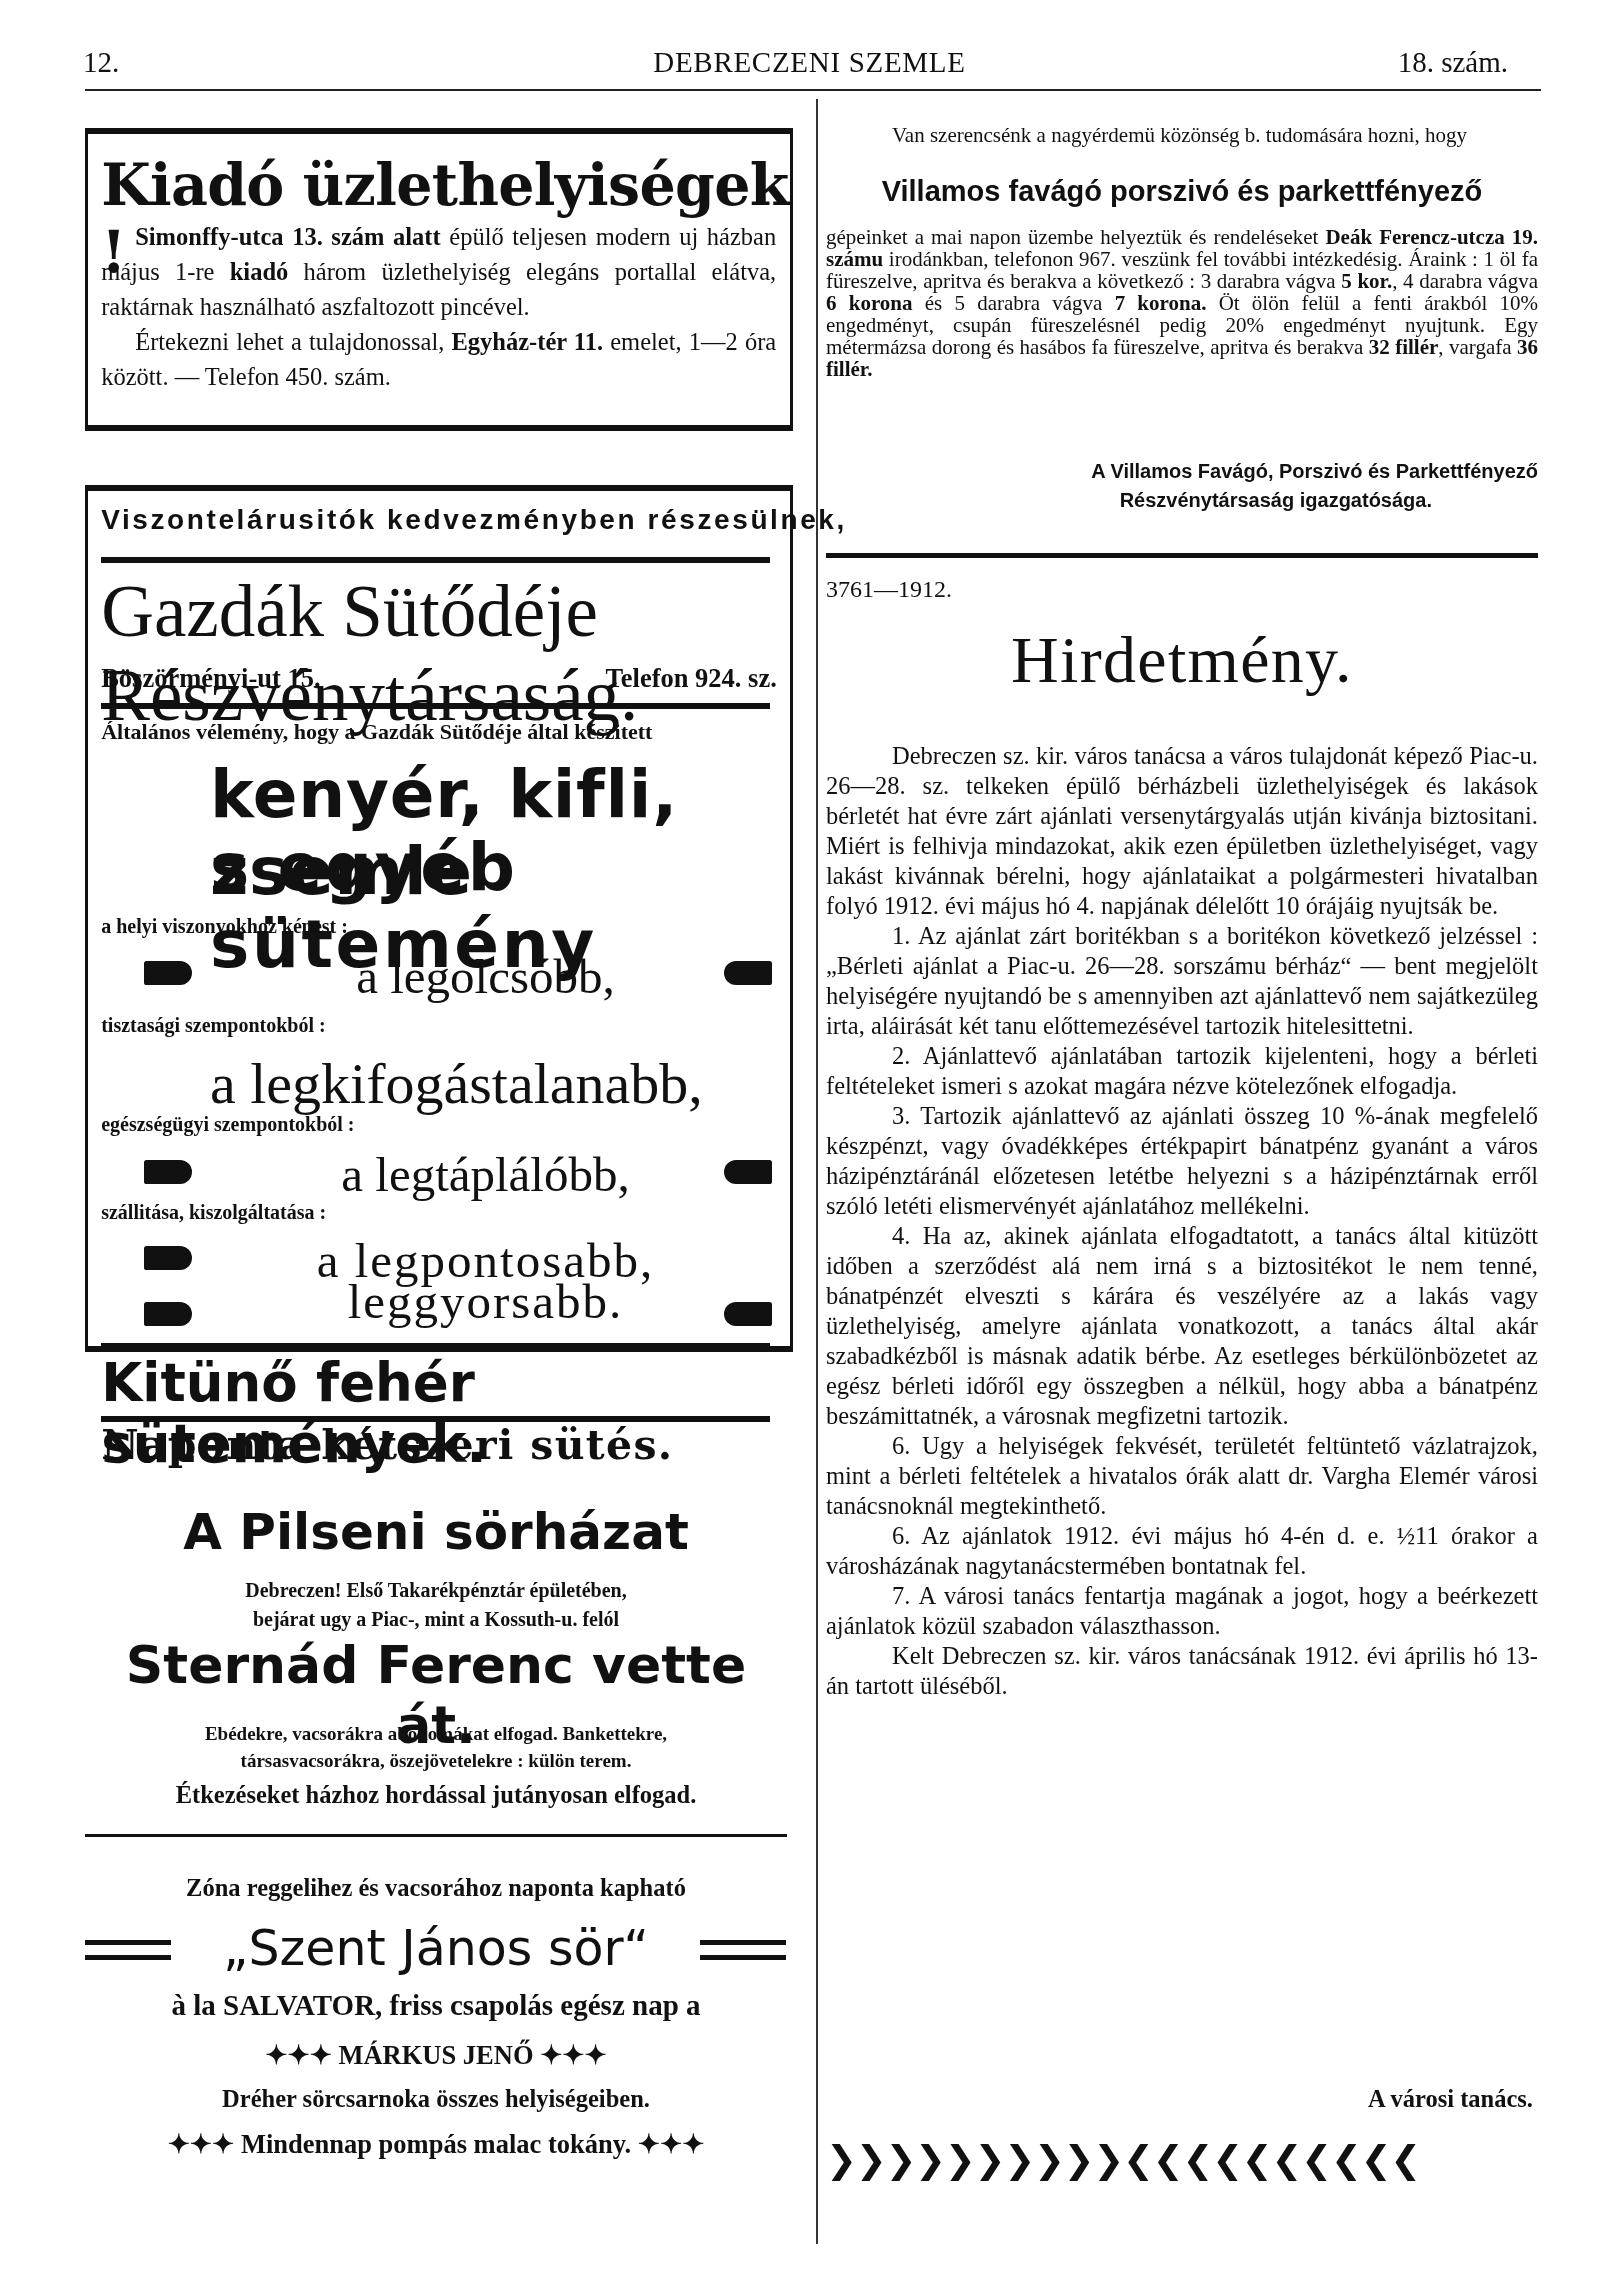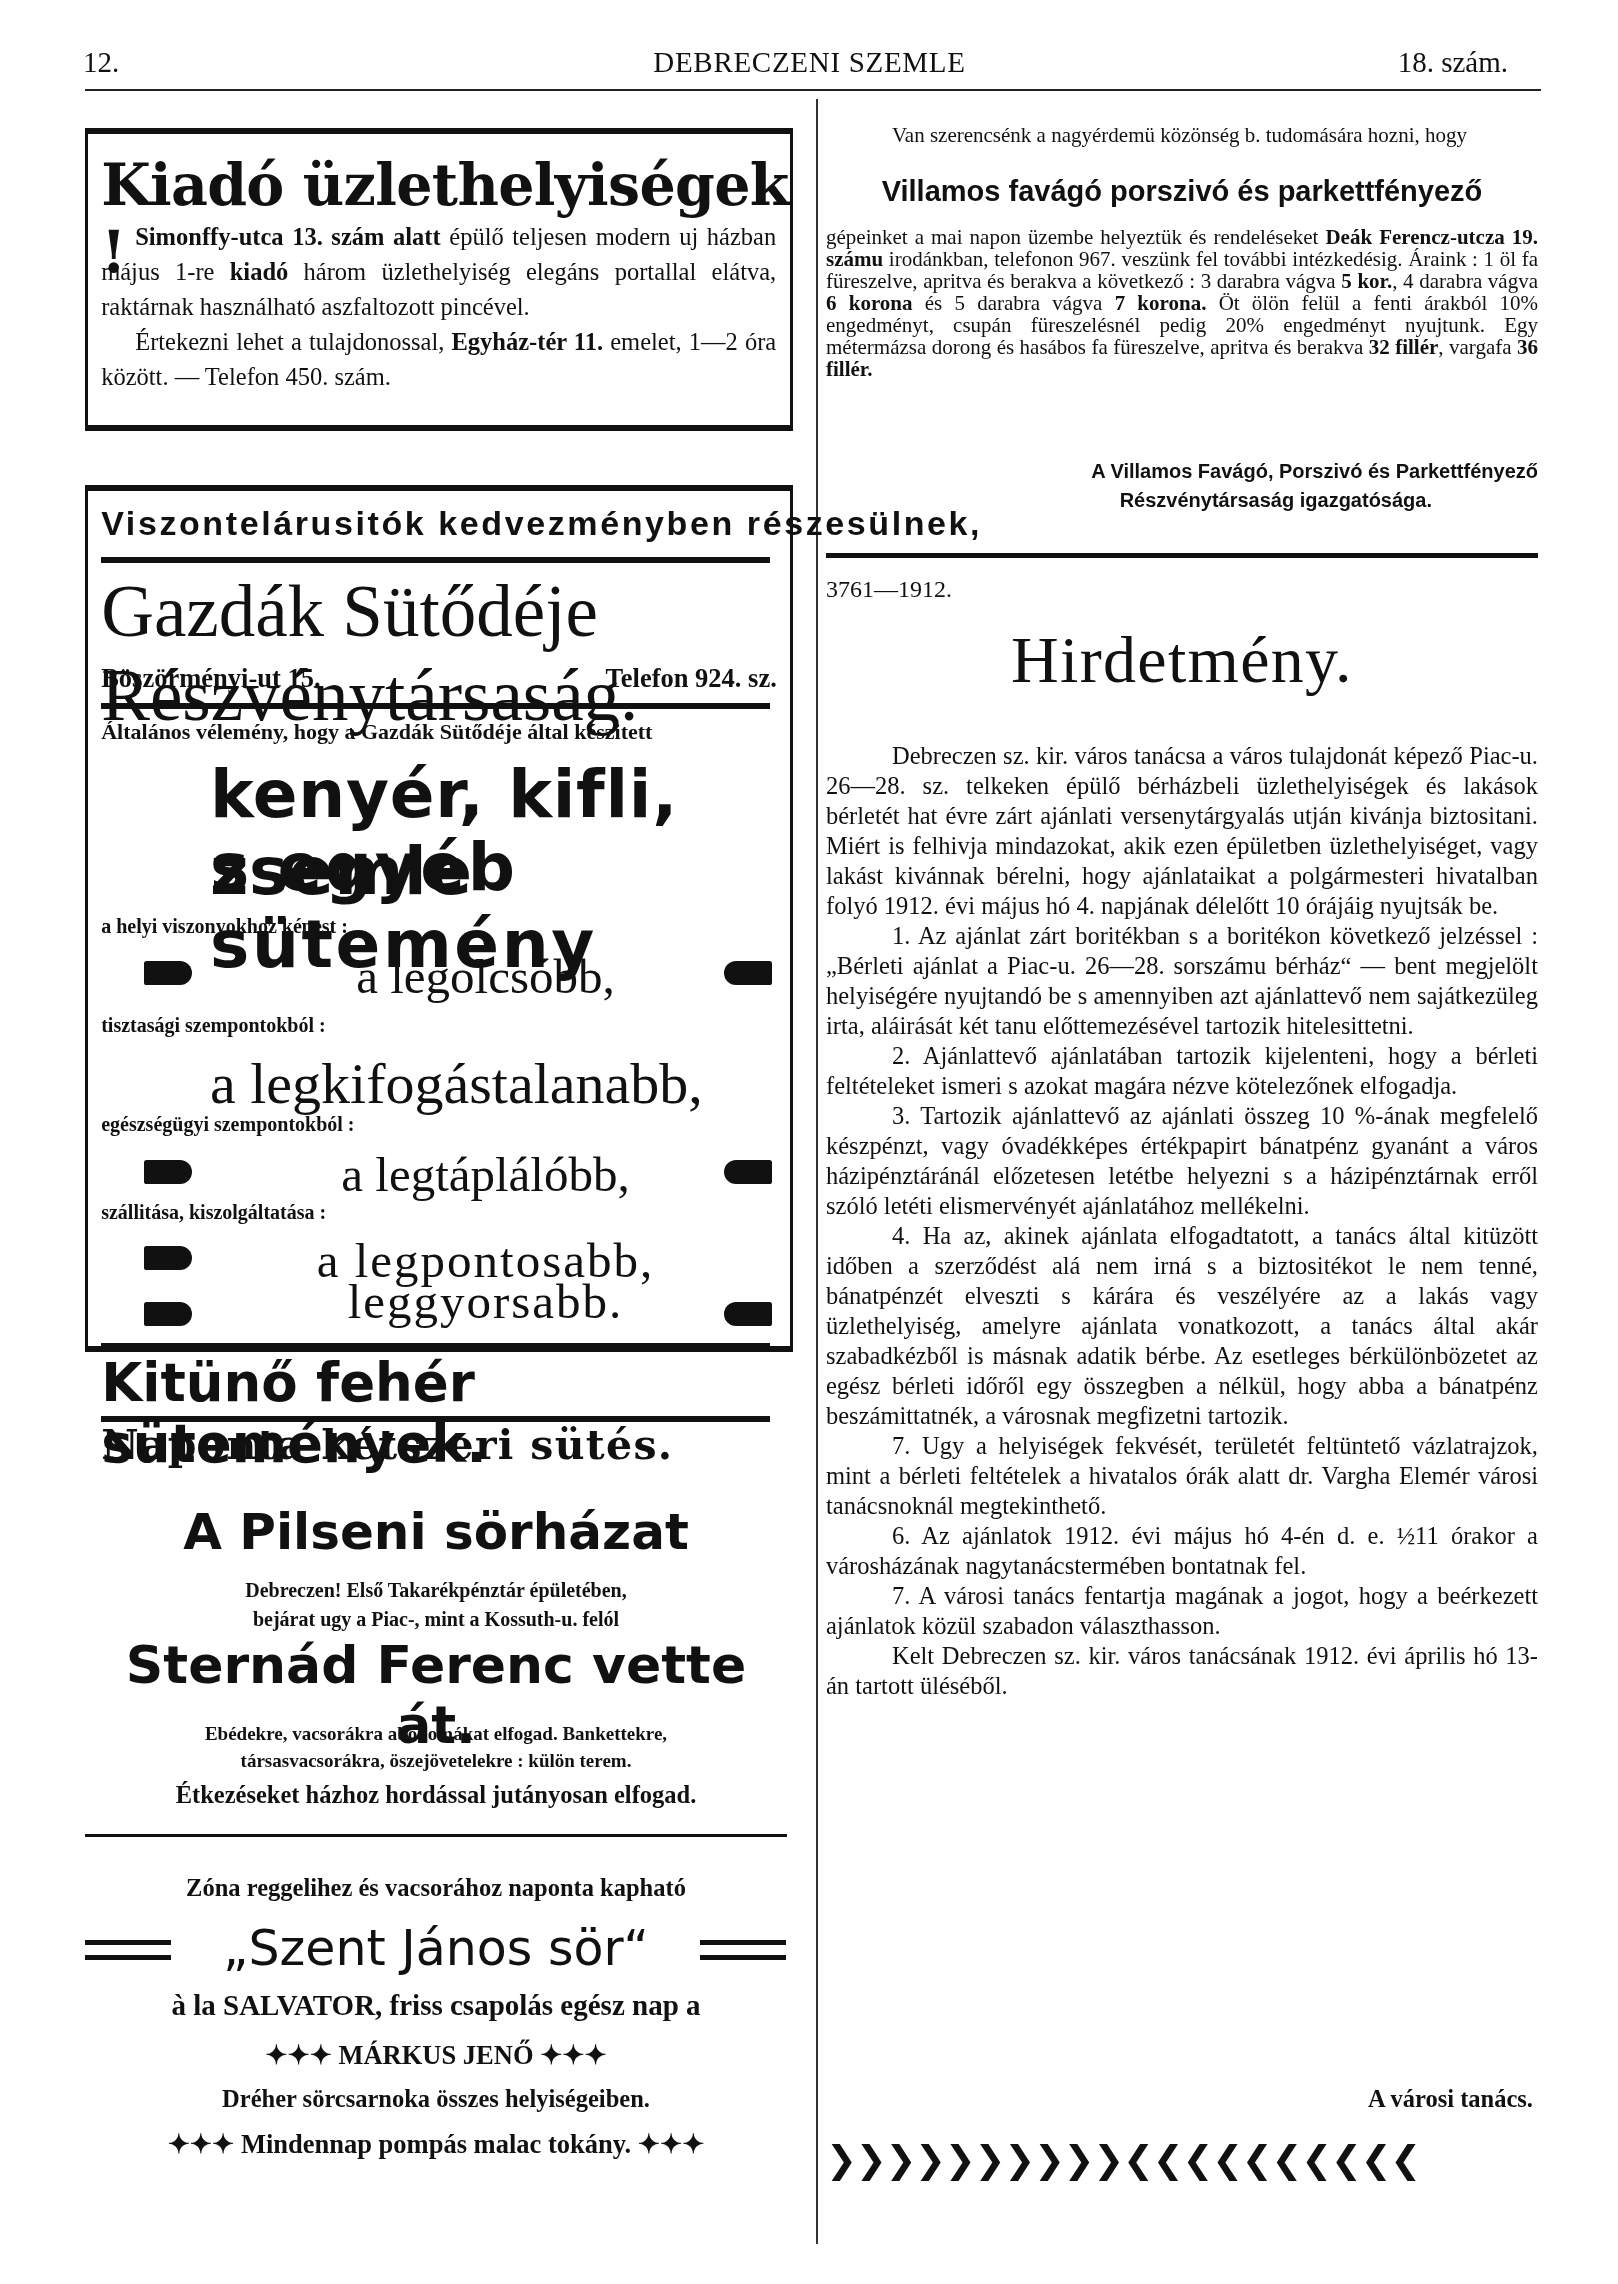--- a/index.html
+++ b/index.html
@@ -20,21 +20,21 @@
   .hrule { height: 6px; background: #111; }
 
   
   #ad1 { left: 85px; top: 128px; width: 702px; height: 291px; border-top: 6px solid #111; border-bottom: 6px solid #111; }
   #ad1-title { left: 13.2px; top: 16.6px; font-size: 57px; font-weight: 900; font-family: "DejaVu Serif", serif; letter-spacing: -0.7px; }
   #ad1-body { left: 13.2px; top: 85px; width: 675px; font-size: 24.5px; line-height: 35px; text-align: justify; }
   .ind { display: inline-block; width: 34px; }
 
   
   #ad2 { left: 85px; top: 485px; width: 702px; height: 855px; border-top: 6px solid #111; border-bottom: 6px solid #111; }
-  #ad2-resale { left: 13.2px; top: 13.2px; width: 669px; font-size: 34px; letter-spacing: 2.6px; text-align: left; }
+  #ad2-resale { left: 13.2px; top: 13.2px; width: 669px; font-size: 28px; letter-spacing: 2.6px; text-align: left; }
   #ad2-rule1 { left: 13.2px; top: 66px; width: 669px; }
   #ad2-name { left: 13.2px; top: 79px; font-size: 73px; font-family: "Liberation Serif", serif; }
   #ad2-addr { left: 13.2px; top: 172px; font-size: 26.5px; font-weight: bold; }
   #ad2-phone { right: 13.2px; top: 172px; font-size: 26.5px; font-weight: bold; }
   #ad2-rule2 { left: 13.2px; top: 212px; width: 669px; }
   #ad2-opinion { left: 13.2px; top: 228px; width: 669px; font-size: 22px; font-weight: bold; }
   #ad2-l1 { left: 122px; top: 265px; font-size: 66px; font-weight: 900; font-family: "DejaVu Sans", sans-serif; letter-spacing: 0.7px; }
   #ad2-l2 { left: 122px; top: 338px; font-size: 66px; font-weight: 700; font-family: "DejaVu Sans", sans-serif; letter-spacing: 2.6px; }
   .ad2-small { left: 13.2px; font-size: 20px; font-weight: bold; }
   #ad2-s1 { top: 424px; text-align: center; }
@@ -172,20 +172,20 @@
 <div class="abs" id="r1-rule"></div>
 
 <div class="abs" id="r2-num">3761—1912.</div>
 <div class="abs" id="r2-title">Hirdetmény.</div>
 <div class="abs" id="r2-body">
   <p>Debreczen sz. kir. város tanácsa a város tulajdonát képező Piac-u. 26—28. sz. telkeken épülő bérházbeli üzlethelyiségek és lakások bérletét hat évre zárt ajánlati versenytárgyalás utján kivánja biztositani. Miért is felhivja mindazokat, akik ezen épületben üzlethelyiséget, vagy lakást kivánnak bérelni, hogy ajánlataikat a polgármesteri hivatalban folyó 1912. évi május hó 4. napjának délelőtt 10 órájáig nyujtsák be.</p>
   <p>1. Az ajánlat zárt boritékban s a boritékon következő jelzéssel : „Bérleti ajánlat a Piac-u. 26—28. sorszámu bérház“ — bent megjelölt helyiségére nyujtandó be s amennyiben azt ajánlattevő nem sajátkezüleg irta, aláirását két tanu előttemezésével tartozik hitelesittetni.</p>
   <p>2. Ajánlattevő ajánlatában tartozik kijelenteni, hogy a bérleti feltételeket ismeri s azokat magára nézve kötelezőnek elfogadja.</p>
   <p>3. Tartozik ajánlattevő az ajánlati összeg 10 %-ának megfelelő készpénzt, vagy óvadékképes értékpapirt bánatpénz gyanánt a város házipénztáránál előzetesen letétbe helyezni s a házipénztárnak erről szóló letéti elismervényét ajánlatához mellékelni.</p>
   <p>4. Ha az, akinek ajánlata elfogadtatott, a tanács által kitüzött időben a szerződést alá nem irná s a biztositékot le nem tenné, bánatpénzét elveszti s kárára és veszélyére az a lakás vagy üzlethelyiség, amelyre ajánlata vonatkozott, a tanács által akár szabadkézből is másnak adatik bérbe. Az esetleges bérkülönbözetet az egész bérleti időről egy összegben a nélkül, hogy abba a bánatpénz beszámittatnék, a városnak megfizetni tartozik.</p>
-  <p>7. Ugy a helyiségek fekvését, területét feltüntető vázlatrajzok, mint a bérleti feltételek a hivatalos órák alatt dr. Vargha Elemér városi tanácsnoknál megtekinthető.</p>
+  <p>6. Ugy a helyiségek fekvését, területét feltüntető vázlatrajzok, mint a bérleti feltételek a hivatalos órák alatt dr. Vargha Elemér városi tanácsnoknál megtekinthető.</p>
   <p>6. Az ajánlatok 1912. évi május hó 4-én d. e. ½11 órakor a városházának nagytanácstermében bontatnak fel.</p>
   <p>7. A városi tanács fentartja magának a jogot, hogy a beérkezett ajánlatok közül szabadon választhasson.</p>
   <p>Kelt Debreczen sz. kir. város tanácsának 1912. évi április hó 13-án tartott üléséből.</p>
 </div>
 <div class="abs" id="r2-sig">A városi tanács.</div>
 <div class="abs" id="r2-ornament">❯❯❯❯❯❯❯❯❯❯❮❮❮❮❮❮❮❮❮❮</div>
 
 
 </body></html>

